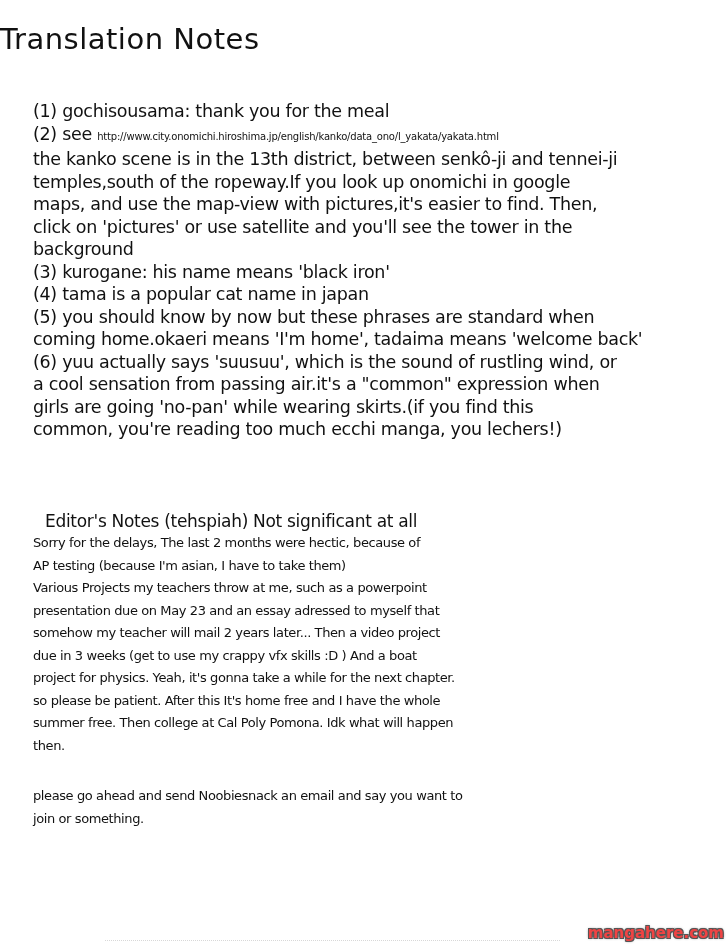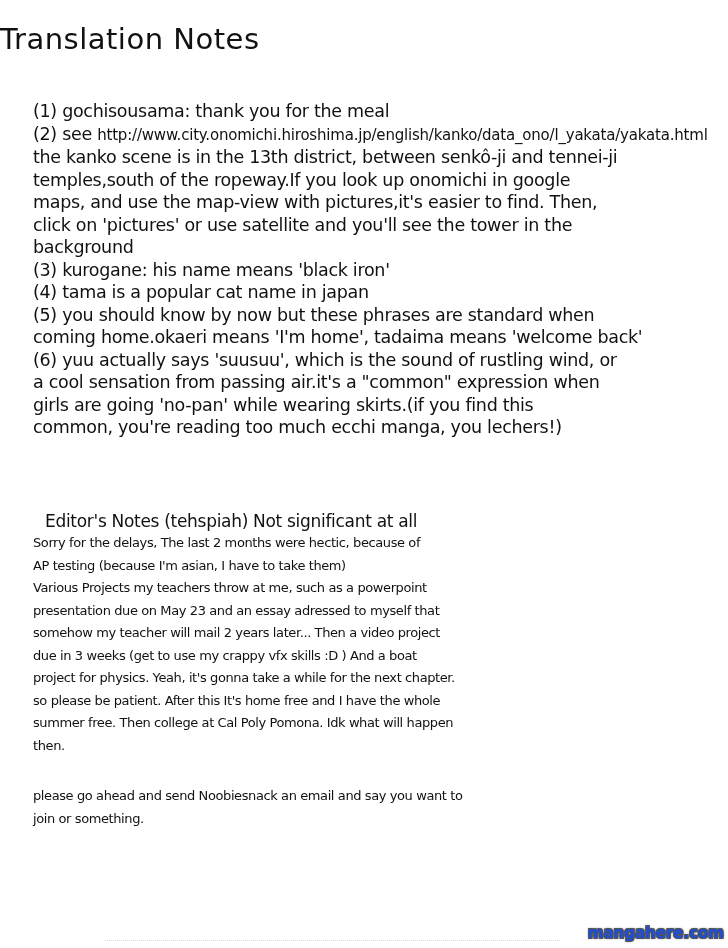--- a/index.html
+++ b/index.html
@@ -6,30 +6,30 @@
   body {
     width: 728px; height: 948px; position: relative; overflow: hidden;
     font-family: "DejaVu Sans", sans-serif; color: #111;
   }
   .title {
     position: absolute; top: 22px; left: 0; width: 728px; text-align: left;
     font-size: 29px; font-weight: normal; letter-spacing: 0.5px; margin: 0;
   }
   .block { position: absolute; left: 33px; width: 690px; }
   .line { white-space: nowrap; font-size: 17.5px; line-height: 22.5px; letter-spacing: -0.3px; }
-  .url { font-size: 15px; letter-spacing: -0.2px; }
+  .url { font-size: 10px; letter-spacing: -0.2px; }
   .notes { top: 100px; }
   .editor-head { top: 510px; font-size: 17px; line-height: 22px; white-space: nowrap; letter-spacing: -0.3px; margin-left: 12px; }
   .editor { top: 532px; }
   .editor .line, .request .line { font-size: 13px; line-height: 22.5px; letter-spacing: -0.4px; }
   .request { top: 785px; }
   .watermark {
     position: absolute; right: 4px; bottom: 6px;
     font-family: "DejaVu Sans", sans-serif; font-weight: bold; font-size: 15px;
-    color: #1d4ed8;
+    color: #ef4444;
     text-shadow: -1px -1px 0 #555, 1px -1px 0 #555, -1px 1px 0 #555, 1px 1px 0 #555, 0 0 3px #444;
   }
   .dotted {
     position: absolute; left: 105px; bottom: 7px; width: 455px; height: 2px;
     border-bottom: 1px dotted #d8d8d8;
   }
 </style>
 </head>
 <body>
 

